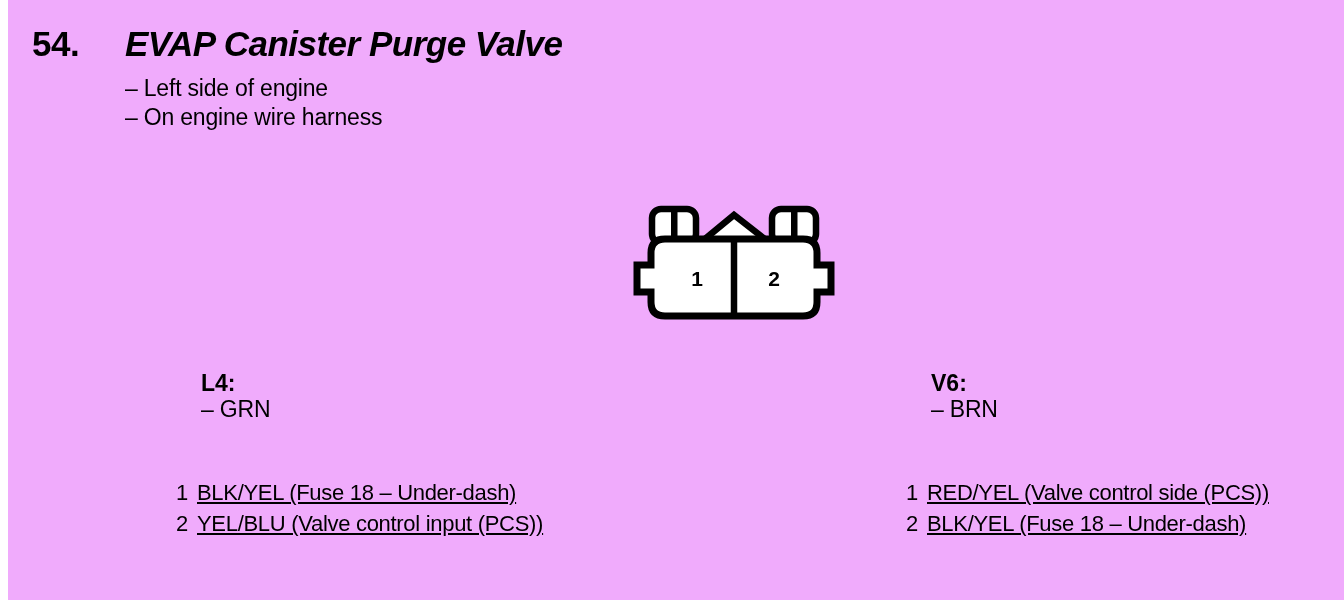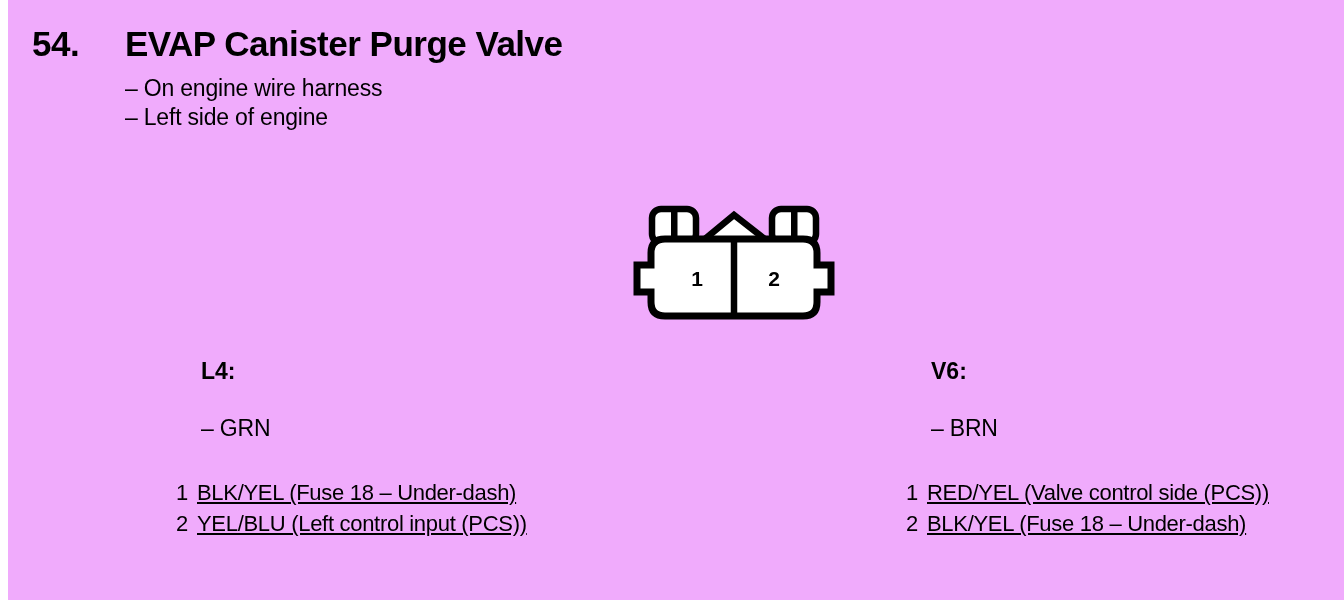--- a/index.html
+++ b/index.html
@@ -28,20 +28,21 @@
     line-height: 1;
   }
   .page-title {
     left: 117px;
     top: 26px;
     margin: 0;
     font-size: 35px;
     font-weight: bold;
     letter-spacing: -0.5px;
     line-height: 1;
+    font-style: italic;
   }
   .location-notes {
     left: 117px;
     top: 74px;
     font-size: 23px;
     line-height: 29px;
     letter-spacing: -0.2px;
   }
 
   .connector-svg {
@@ -50,28 +51,28 @@
     width: 250px;
     height: 140px;
   }
   .pin-number-text {
     font-family: "Liberation Sans", "DejaVu Sans", sans-serif;
     font-size: 21px;
     font-weight: bold;
   }
 
   .engine-label {
-    top: 360px;
+    top: 372px;
     font-size: 23px;
     font-weight: bold;
     line-height: 1;
     text-align: right;
   }
   .wire-color {
-    top: 417px;
+    top: 398px;
     font-size: 23px;
     line-height: 1;
     letter-spacing: -0.2px;
   }
   .l4-x { left: 193px; }
   .v6-x { left: 923px; }
 
   .pin-list {
     top: 477px;
     font-size: 22px;
@@ -91,22 +92,22 @@
 </head>
 <body>
 
 <div class="page">
 
   <span class="abs section-number">54.</span>
 
   <h1 class="abs page-title">EVAP Canister Purge Valve</h1>
 
   <div class="abs location-notes">
+    <div>– Left side of engine</div>
     <div>– On engine wire harness</div>
-    <div>– Left side of engine</div>
   </div>
 
   <svg class="abs connector-svg" viewBox="0 0 250 140" xmlns="http://www.w3.org/2000/svg">
     <g stroke="#000000" fill="#ffffff">
 
       <rect x="44" y="14" width="44" height="34" rx="9" stroke-width="6.5"></rect>
       <rect x="63" y="12" width="6.5" height="34" fill="#000000" stroke="none"></rect>
 
       <rect x="164" y="14" width="44" height="34" rx="9" stroke-width="6.5"></rect>
       <rect x="183" y="12" width="6.5" height="34" fill="#000000" stroke="none"></rect>
@@ -124,21 +125,21 @@
   <div class="abs engine-label l4-x">L4:</div>
   <div class="abs wire-color l4-x">– GRN</div>
 
   <div class="abs pin-list pin-list-left">
     <div class="pin-row">
       <span class="pin-num">1</span>
       <span class="pin-desc">BLK/YEL (Fuse 18 – Under-dash)</span>
     </div>
     <div class="pin-row">
       <span class="pin-num">2</span>
-      <span class="pin-desc">YEL/BLU (Left control input (PCS))</span>
+      <span class="pin-desc">YEL/BLU (Valve control input (PCS))</span>
     </div>
   </div>
 
   <div class="abs engine-label v6-x">V6:</div>
   <div class="abs wire-color v6-x">– BRN</div>
 
   <div class="abs pin-list pin-list-right">
     <div class="pin-row">
       <span class="pin-num">1</span>
       <span class="pin-desc">RED/YEL (Valve control side (PCS))</span>

